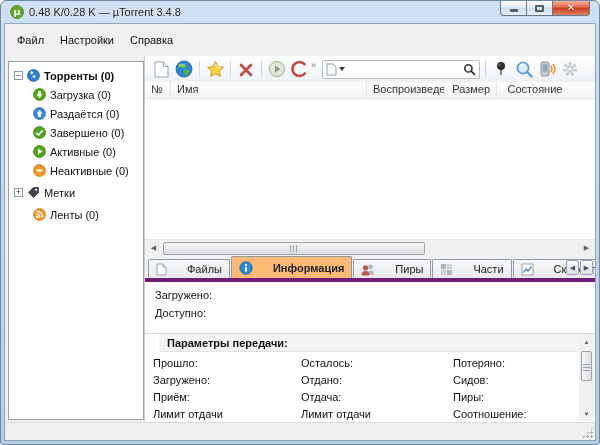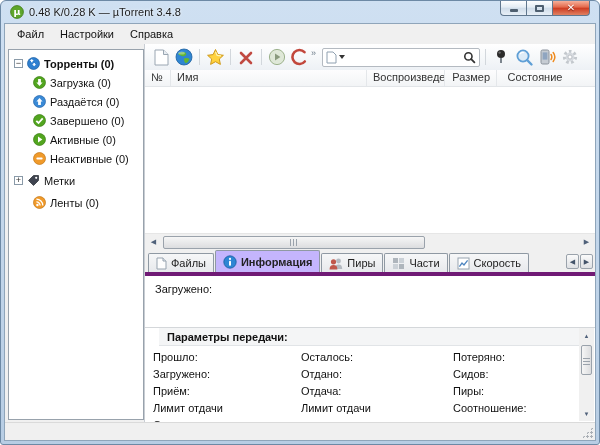--- a/index.html
+++ b/index.html
@@ -19,21 +19,21 @@
   .winbtn.min{width:26px;border-radius:0 0 0 4px;border-right:none;}
   .winbtn.max{width:26px;border-right:none;}
   .winbtn.close{width:38px;border-radius:0 0 4px 0;
     background:linear-gradient(#f6b09a,#e2674a 45%,#cc3a20 50%,#e08162);}
   .glyph-min{width:8px;height:3px;background:#4e5f70;margin-top:5px;border-radius:1px;}
   .glyph-max{width:9px;height:7px;border:2px solid #4e5f70;border-radius:1px;background:transparent;}
   .glyph-close{color:#fff;font-size:10px;font-weight:bold;line-height:1;text-shadow:0 1px 1px #7c1f10;}
   
   .content{position:absolute;left:3px;right:3px;top:22px;bottom:3px;
     background:#f0f0f0;border:1px solid #8fa5ba;display:flex;flex-direction:column;overflow:hidden;}
-  .menubar{height:20px;display:flex;align-items:center;padding-left:4px;background:#f0f0f0;flex:0 0 auto;}
+  .menubar{height:32px;display:flex;align-items:center;padding-left:4px;background:#f0f0f0;flex:0 0 auto;}
   .menu-item{font-size:11px;color:#111;padding:2px 8px;}
   .body{flex:1;display:flex;min-height:0;}
   
   .sidebar{width:139px;flex:0 0 139px;background:#f0f0f0;display:flex;flex-direction:column;padding:5px 0 2px 3px;}
   .tree-panel{flex:1;background:#fff;border:1px solid #98a2ac;overflow:hidden;padding:4px 2px;}
   .tree-row{display:flex;align-items:center;height:19px;font-size:11px;color:#111;white-space:nowrap;}
   .tree-row .lbl{margin-left:4px;}
   .tree-row.root .lbl{font-weight:bold;}
   .tree-row.child{padding-left:22px;}
   .tree-row.group{margin-top:3px;}
@@ -65,24 +65,24 @@
   
   .hscroll{height:17px;flex:0 0 17px;background:#f0f0f0;display:flex;align-items:center;border-top:1px solid #e6e6e6;}
   .sb-btn{width:17px;height:17px;flex:0 0 17px;display:flex;align-items:center;justify-content:center;
     font-size:7px;color:#50617a;background:#f0f0f0;}
   .h-thumb{height:13px;width:262px;margin:0 1px;border:1px solid #9aa2ab;border-radius:2px;
     background:linear-gradient(#f6f6f6,#dcdddf);display:flex;align-items:center;justify-content:center;}
   .grip{width:9px;height:7px;background:repeating-linear-gradient(90deg,#9aa2ab 0 1px,transparent 1px 3px);}
   
   .tabsrow{height:22px;flex:0 0 22px;background:#f0f0f0;display:flex;align-items:flex-end;
     padding-left:3px;position:relative;overflow:hidden;}
-  .tab{display:flex;align-items:center;gap:4px;height:19px;padding:0 7px;margin-right:1px;
+  .tab{display:flex;align-items:center;gap:20px;height:19px;padding:0 7px;margin-right:1px;
     border:1px solid #8f99a3;border-bottom:none;border-radius:2px 2px 0 0;
     background:linear-gradient(#f6f7f8,#e7e9ec);font-size:11px;color:#222;white-space:nowrap;flex:0 0 auto;}
-  .tab.active{height:22px;background:#c4b5fd;font-weight:bold;position:relative;z-index:2;}
+  .tab.active{height:22px;background:#fdba74;font-weight:bold;position:relative;z-index:2;}
   .tabscroll{position:absolute;right:2px;bottom:3px;display:flex;gap:1px;z-index:3;}
   .tabscroll .tsb{width:13px;height:15px;border:1px solid #9aa2ab;border-radius:2px;
     background:linear-gradient(#fafafa,#dfe1e4);display:flex;align-items:center;justify-content:center;
     font-size:7px;color:#44546a;}
   
   .detail{flex:1;background:#fff;border-top:4px solid #701a75;position:relative;
     font-size:11px;color:#111;min-height:0;}
   .detail .toplabels{padding:7px 10px 0;}
   .detail .toplabels div{height:18px;}
   .xfer{position:absolute;left:0;right:0;top:51px;bottom:0;border-top:1px solid #d4d7da;}
@@ -367,20 +367,21 @@
               </div>
             <div class="tsb">
                 <span>▶</span>
               </div>
           </div>
         </div>
 
         <div class="detail">
           <div class="toplabels">
             <div>Загружено:</div>
+            <div>Доступно:</div>
           </div>
           <div class="xfer">
             <div class="xfer-head">Параметры передачи:</div>
             <div class="xgrid">
               <span>Прошло:</span>
               <span>Осталось:</span>
               <span>Потеряно:</span>
               <span>Загружено:</span>
               <span>Отдано:</span>
               <span>Сидов:</span>

